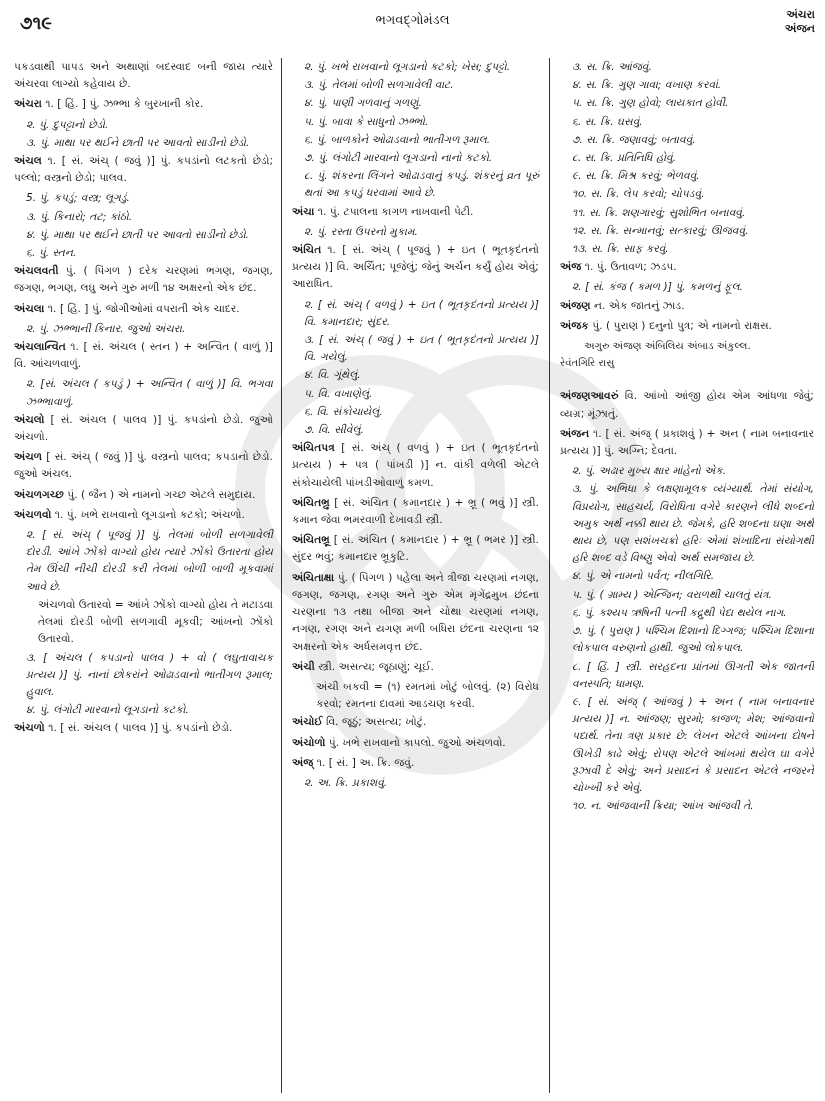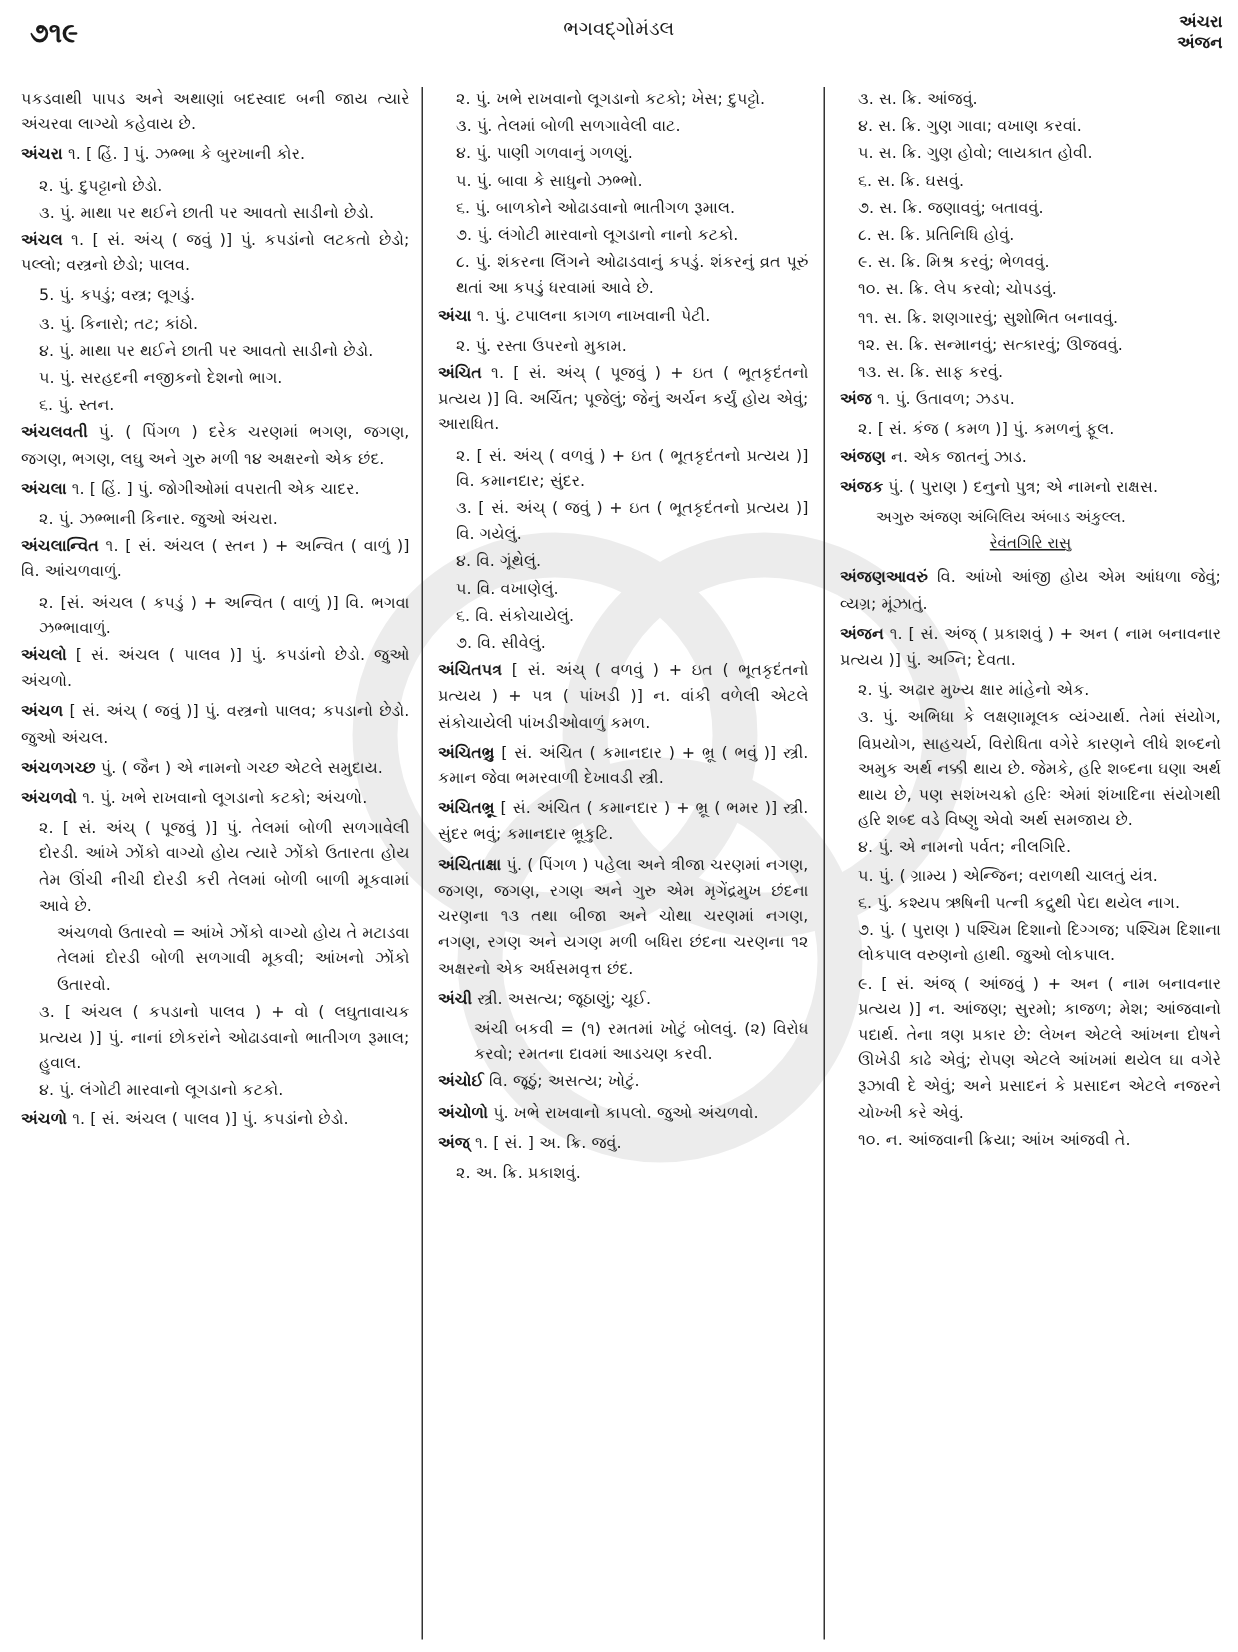--- a/index.html
+++ b/index.html
@@ -23,25 +23,25 @@
     }
     .col {
       box-sizing: border-box; height: 100%; overflow: hidden;
       font-size: 10.6px; line-height: 17.2px; letter-spacing: 0.05px;
     }
     .col1 { width: 268px; padding-right: 8px; border-right: 1.5px solid #333; }
     .col2 { width: 268px; padding: 0 10px; border-right: 1.5px solid #333; }
     .col3 { width: 264px; padding-left: 10px; }
     .entry { margin: 0 0 3px 0; text-align: justify; }
     .hw { font-weight: bold; }
-    .sense { margin: 0 0 1px 12px; text-align: justify; }
+    .sense { margin: 0 0 1px 12px; text-align: justify; font-style: italic; }
     .cont { text-indent: 0; }
     .idiom { margin: 0 0 1px 24px; text-align: justify; }
     .quote { margin: 0 0 0 24px; font-size: 10px; }
-    .quote-src { text-align: center; font-size: 10px; margin-bottom: 6px; text-decoration: underline; }
+    .quote-src { text-align: left; font-size: 10px; margin-bottom: 16px; }
   </style>
 </head>
 <body>
 
 <svg class="watermark" viewBox="0 0 420 460">
   <circle cx="140" cy="160" r="120" fill="none" stroke="#000" stroke-width="30"></circle>
   <circle cx="280" cy="160" r="120" fill="none" stroke="#000" stroke-width="30"></circle>
   <circle cx="210" cy="310" r="120" fill="none" stroke="#000" stroke-width="30"></circle>
 </svg>
 
@@ -57,21 +57,20 @@
 <div class="columns">
   <div class="col col1">
       <div class="entry cont">પકડવાથી પાપડ અને અથાણાં બદસ્વાદ બની જાય ત્યારે અંચરવા લાગ્યો કહેવાય છે.</div>
       <div class="entry"><span class="hw">અંચરા</span><span> ૧. [ હિં. ] પું. ઝભ્ભા કે બુરખાની કોર.</span></div>
       <div class="sense">૨. પું. દુપટ્ટાનો છેડો.</div>
       <div class="sense">૩. પું. માથા પર થઈને છાતી પર આવતો સાડીનો છેડો.</div>
       <div class="entry"><span class="hw">અંચલ</span><span> ૧. [ સં. અંચ્ ( જવું )] પું. કપડાંનો લટકતો છેડો; પલ્લો; વસ્ત્રનો છેડો; પાલવ.</span></div>
       <div class="sense">5. પું. કપડું; વસ્ત્ર; લૂગડું.</div>
       <div class="sense">૩. પું. કિનારો; તટ; કાંઠો.</div>
       <div class="sense">૪. પું. માથા પર થઈને છાતી પર આવતો સાડીનો છેડો.</div>
-      <div class="sense">૫. પું. સરહદની નજીકનો દેશનો ભાગ.</div>
       <div class="sense">૬. પું. સ્તન.</div>
       <div class="entry"><span class="hw">અંચલવતી</span><span> પું. ( પિંગળ ) દરેક ચરણમાં ભગણ, જગણ, જગણ, ભગણ, લઘુ અને ગુરુ મળી ૧૪ અક્ષરનો એક છંદ.</span></div>
       <div class="entry"><span class="hw">અંચલા</span><span> ૧. [ હિં. ] પું. જોગીઓમાં વપરાતી એક ચાદર.</span></div>
       <div class="sense">૨. પું. ઝભ્ભાની કિનાર. જુઓ અંચરા.</div>
       <div class="entry"><span class="hw">અંચલાન્વિત</span><span> ૧. [ સં. અંચલ ( સ્તન ) + અન્વિત ( વાળું )] વિ. આંચળવાળું.</span></div>
       <div class="sense">૨. [સં. અંચલ ( કપડું ) + અન્વિત ( વાળું )] વિ. ભગવા ઝભ્ભાવાળું.</div>
       <div class="entry"><span class="hw">અંચલો</span><span> [ સં. અંચલ ( પાલવ )] પું. કપડાંનો છેડો. જુઓ અંચળો.</span></div>
       <div class="entry"><span class="hw">અંચળ</span><span> [ સં. અંચ્ ( જવું )] પું. વસ્ત્રનો પાલવ; કપડાનો છેડો. જુઓ અંચલ.</span></div>
       <div class="entry"><span class="hw">અંચળગચ્છ</span><span> પું. ( જૈન ) એ નામનો ગચ્છ એટલે સમુદાય.</span></div>
       <div class="entry"><span class="hw">અંચળવો</span><span> ૧. પું. ખભે રાખવાનો લૂગડાનો કટકો; અંચળો.</span></div>
@@ -128,16 +127,17 @@
       <div class="quote">અગુરુ અંજણ અંબિલિય અંબાડ અંકુલ્લ.</div>
       <div class="quote-src">રેવંતગિરિ રાસુ</div>
       <div class="entry"><span class="hw">અંજણઆવરું</span><span> વિ. આંખો આંજી હોય એમ આંધળા જેવું; વ્યગ્ર; મૂંઝાતું.</span></div>
       <div class="entry"><span class="hw">અંજન</span><span> ૧. [ સં. અંજ્ ( પ્રકાશવું ) + અન ( નામ બનાવનાર પ્રત્યય )] પું. અગ્નિ; દેવતા.</span></div>
       <div class="sense">૨. પું. અઢાર મુખ્ય ક્ષાર માંહેનો એક.</div>
       <div class="sense">૩. પું. અભિધા કે લક્ષણામૂલક વ્યંગ્યાર્થ. તેમાં સંયોગ, વિપ્રયોગ, સાહચર્ય, વિરોધિતા વગેરે કારણને લીધે શબ્દનો અમુક અર્થ નક્કી થાય છે. જેમકે, હરિ શબ્દના ઘણા અર્થ થાય છે, પણ સશંખચક્રો હરિઃ એમાં શંખાદિના સંયોગથી હરિ શબ્દ વડે વિષ્ણુ એવો અર્થ સમજાય છે.</div>
       <div class="sense">૪. પું. એ નામનો પર્વત; નીલગિરિ.</div>
       <div class="sense">૫. પું. ( ગ્રામ્ય ) એન્જિન; વરાળથી ચાલતું યંત્ર.</div>
       <div class="sense">૬. પું. કશ્યપ ઋષિની પત્ની કદ્રુથી પેદા થયેલ નાગ.</div>
       <div class="sense">૭. પું. ( પુરાણ ) પશ્ચિમ દિશાનો દિગ્ગજ; પશ્ચિમ દિશાના લોકપાલ વરુણનો હાથી. જુઓ લોકપાલ.</div>
+      <div class="sense">૮. [ હિં. ] સ્ત્રી. સરહદના પ્રાંતમાં ઊગતી એક જાતની વનસ્પતિ; ધામણ.</div>
       <div class="sense">૯. [ સં. અંજ્ ( આંજવું ) + અન ( નામ બનાવનાર પ્રત્યય )] ન. આંજણ; સુરમો; કાજળ; મેશ; આંજવાનો પદાર્થ. તેના ત્રણ પ્રકાર છે: લેખન એટલે આંખના દોષને ઊખેડી કાઢે એવું; રોપણ એટલે આંખમાં થયેલ ઘા વગેરે રૂઝાવી દે એવું; અને પ્રસાદનં કે પ્રસાદન એટલે નજરને ચોખ્ખી કરે એવું.</div>
       <div class="sense">૧૦. ન. આંજવાની ક્રિયા; આંખ આંજવી તે.</div>
     </div>
 </div>
 
 </body></html>

